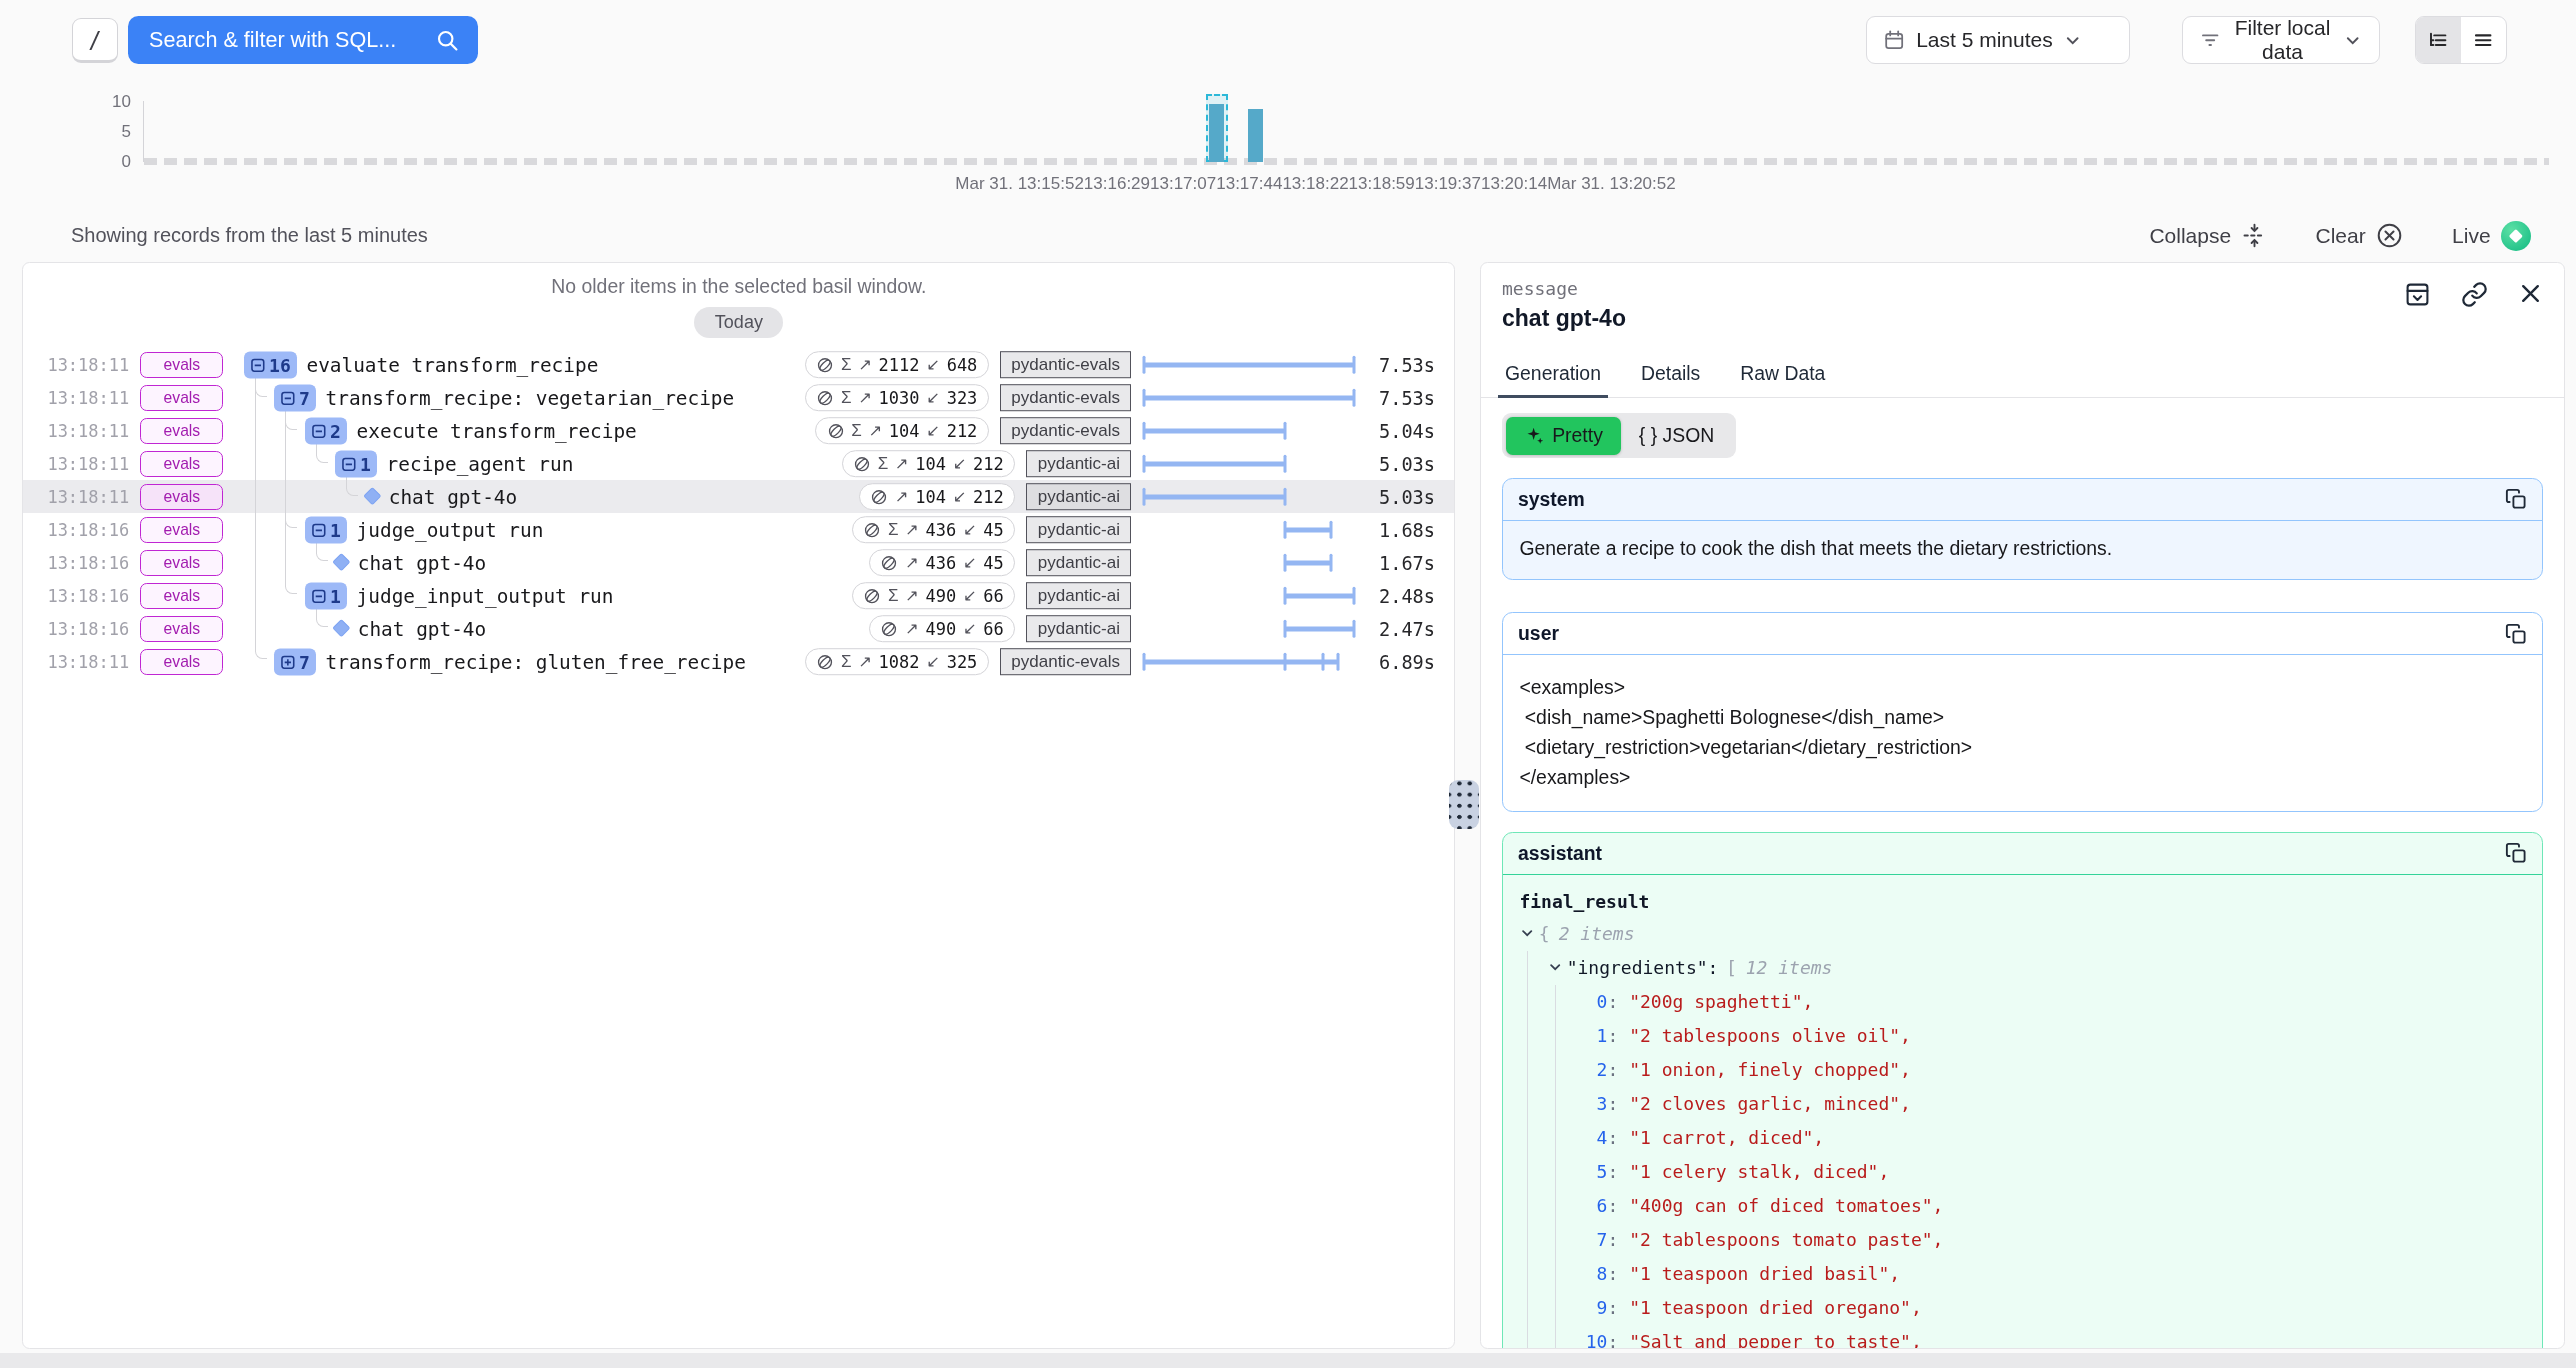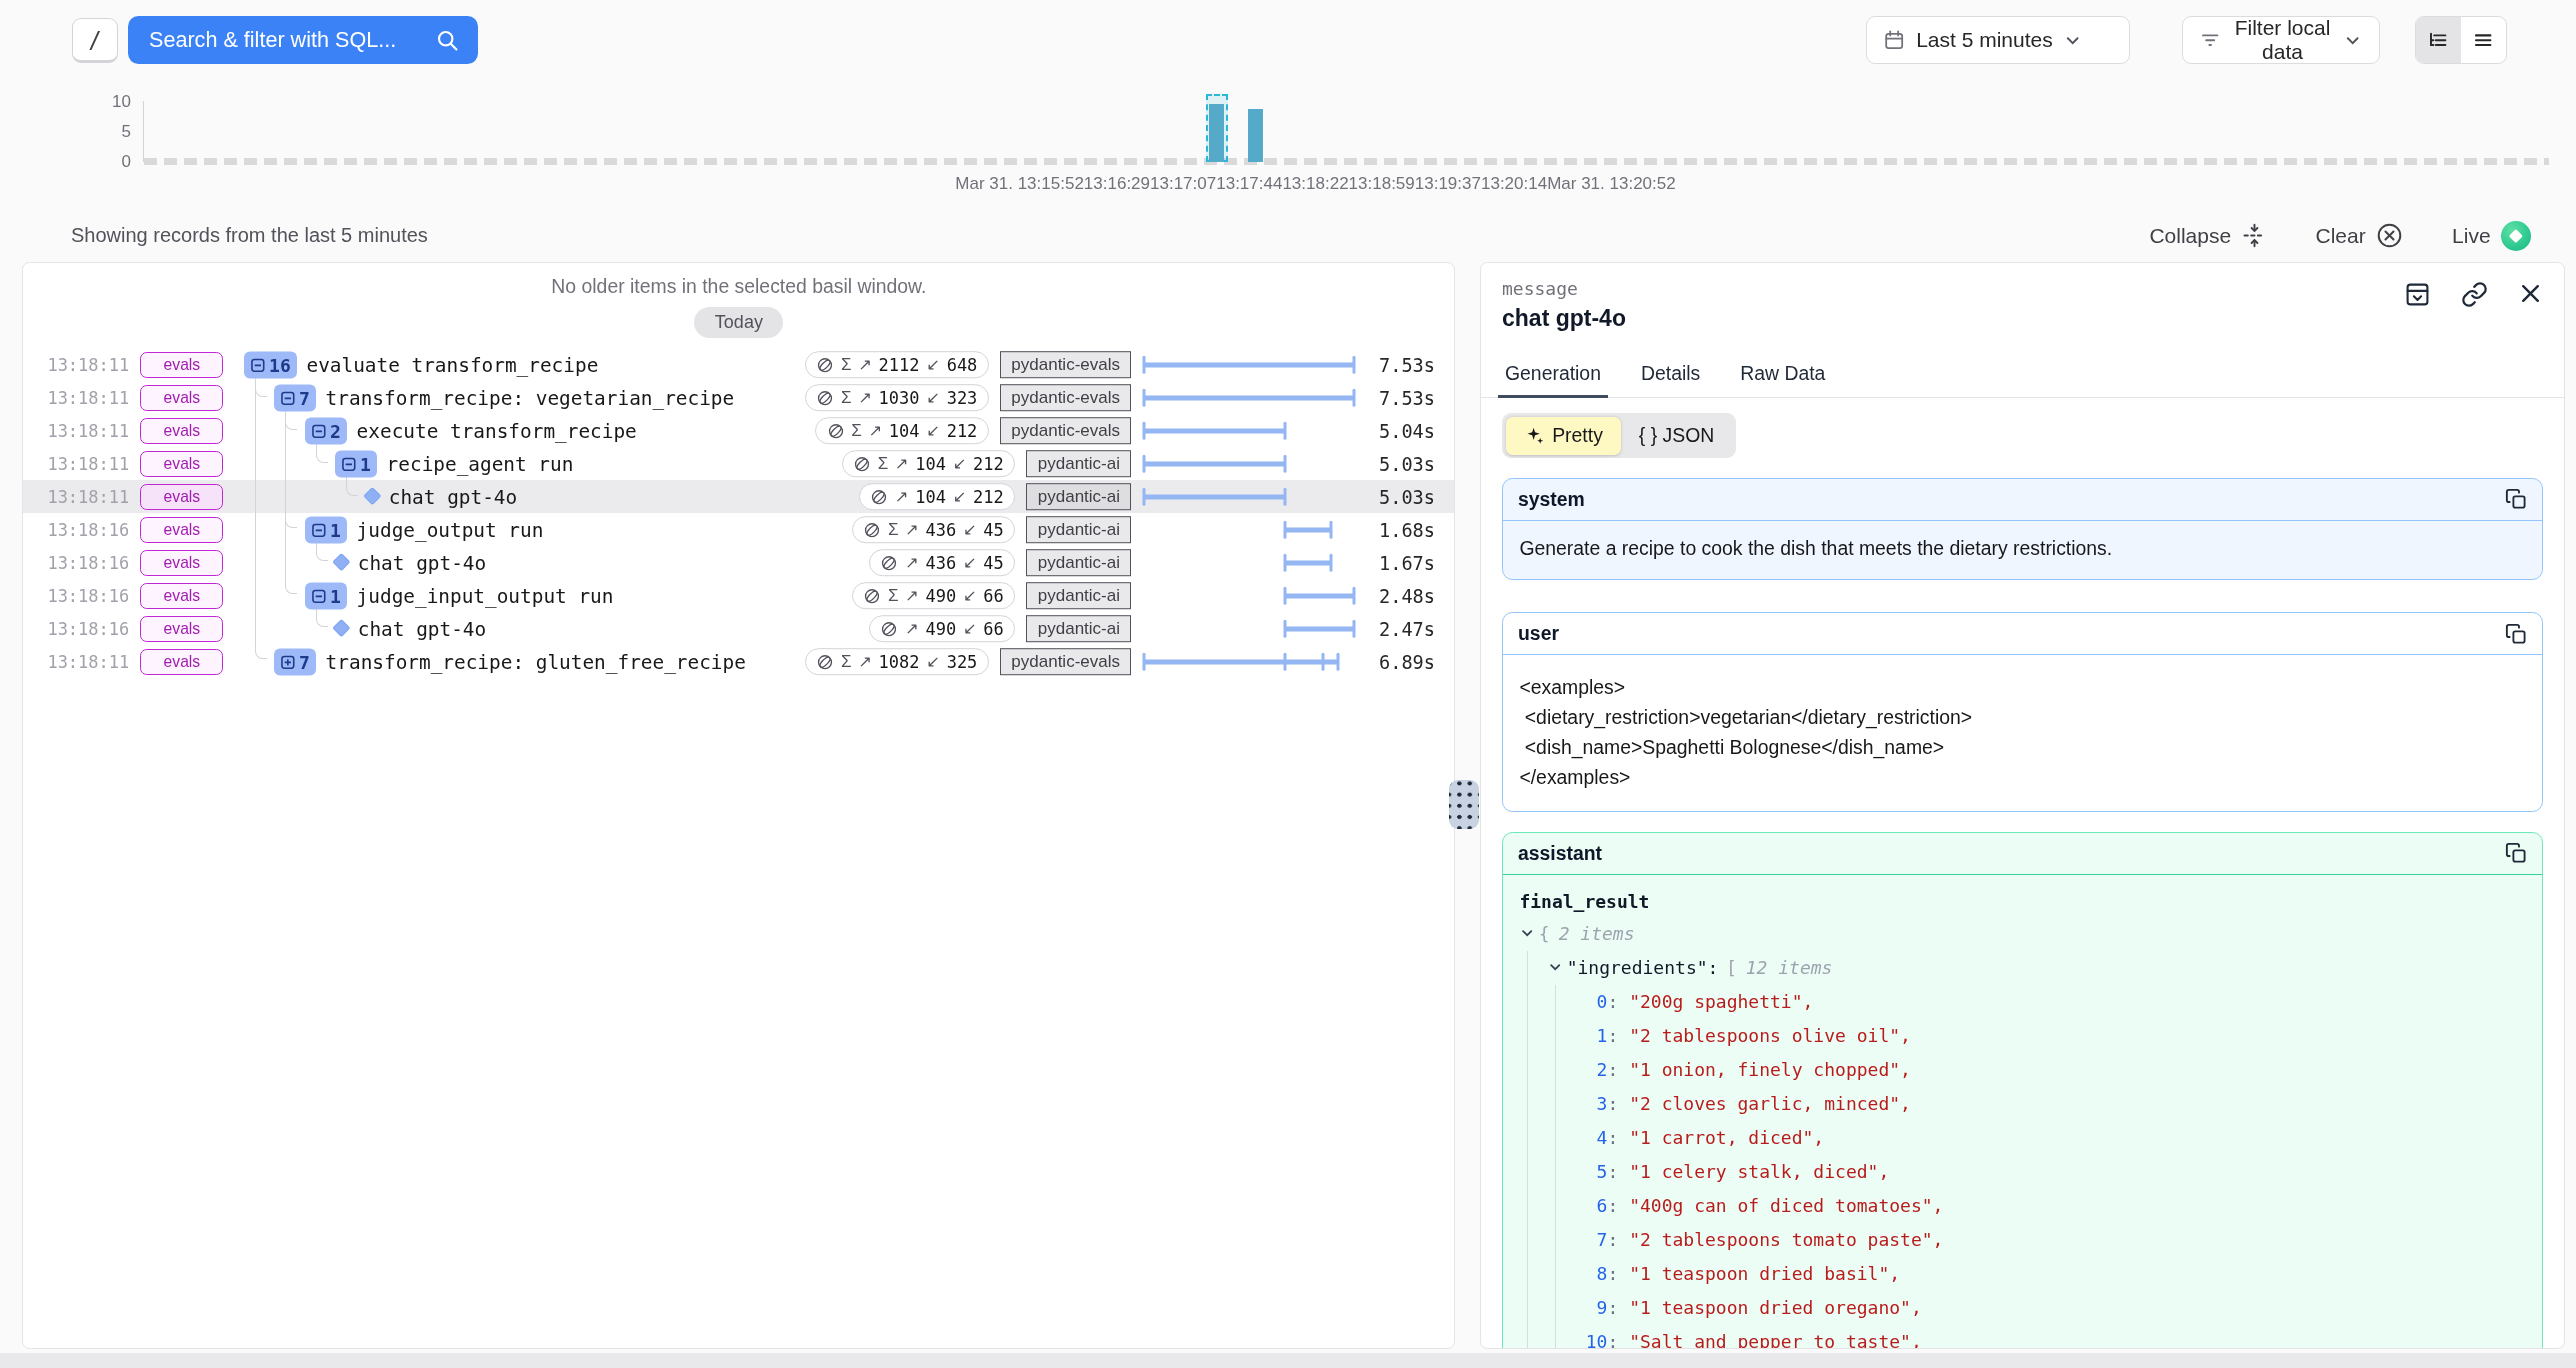--- a/index.html
+++ b/index.html
@@ -97,21 +97,21 @@
   .dp-kind { font-family:"DejaVu Sans Mono",monospace; font-size:18px; color:#71717a; }
   .dp-title { margin-top:6px; font-size:23px; font-weight:600; color:#111827; }
   .dp-icons { position:absolute; right:21px; top:18px; display:flex; gap:30px; color:#1f2937; }
   .dp-icons span { cursor:pointer; display:inline-flex; }
   .dp-tabs { position:relative; margin-top:22.4px; padding:0 21px; border-bottom:1.5px solid #e4e4e7; display:flex; gap:34px; }
   .tab { font-size:19.4px; color:#1f2937; padding:7.5px 3px 12px; cursor:pointer; position:relative; }
   .tab.active::after { content:""; position:absolute; left:-4.5px; right:-4.5px; bottom:-1.5px; height:3px; background:#3f4c5f; }
   .seg-ctl { margin:15px 0 0 21px; display:inline-flex; background:#e8e8ea; border-radius:9px; padding:3.7px; }
   .seg-ctl button { display:flex; align-items:center; gap:7.5px; border:none; background:transparent; font-size:19.4px;
     color:#18181b; padding:7.5px 18px; border-radius:6.7px; cursor:pointer; font-family:"Liberation Sans",sans-serif; }
-  .seg-ctl button.active { background:#fef9c3; box-shadow:0 0.7px 3px rgba(0,0,0,0.18); }
+  .seg-ctl button.active { background:#22c55e; box-shadow:0 0.7px 3px rgba(0,0,0,0.18); }
   .msg-card { margin:19.4px 21px 0; border-radius:10.4px; overflow:hidden; }
   .msg-card .mc-head { display:flex; align-items:center; justify-content:space-between; padding:9px 15px; }
   .mc-role { font-size:19.4px; font-weight:bold; color:#0f172a; }
   .copy-ic { cursor:pointer; color:#1f2937; display:inline-flex; }
   .mc-body { padding:16.4px 16.4px 19.4px; font-size:19.4px; color:#18181b; }
   .card-system { border:1.5px solid #93c5fd; background:#eff6ff; }
   .card-system .mc-head { border-bottom:1.5px solid #93c5fd; }
   .card-user { border:1.5px solid #93c5fd; background:#fff;margin-top:32px; }
   .card-user .mc-head { border-bottom:1.5px solid #93c5fd; }
   .card-assistant { border:1.5px solid #6ee7b7; background:#ecfdf5; margin-bottom:-298px; }
@@ -688,22 +688,22 @@
         <span class="mc-role">user</span>
         <span class="copy-ic">
           <svg width="22.4" height="22.4" viewBox="0 0 24 24" fill="none" stroke="#1f2937" stroke-width="2" stroke-linecap="round" stroke-linejoin="round">
               <rect x="9" y="9" width="12" height="12" rx="2"></rect>
               <path d="M5 15H4a2 2 0 0 1-2-2V4a2 2 0 0 1 2-2h9a2 2 0 0 1 2 2v1"></path>
             </svg>
         </span>
       </div>
       <div class="mc-body">
           <div class="uline">&lt;examples&gt;</div>
+          <div class="uline"> &lt;dish_name&gt;Spaghetti Bolognese&lt;/dish_name&gt;</div>
           <div class="uline"> &lt;dietary_restriction&gt;vegetarian&lt;/dietary_restriction&gt;</div>
-          <div class="uline"> &lt;dish_name&gt;Spaghetti Bolognese&lt;/dish_name&gt;</div>
           <div class="uline">&lt;/examples&gt;</div>
         </div>
     </div>
 
     
     <div class="msg-card card-assistant">
       <div class="mc-head">
         <span class="mc-role">assistant</span>
         <span class="copy-ic">
           <svg width="22.4" height="22.4" viewBox="0 0 24 24" fill="none" stroke="#1f2937" stroke-width="2" stroke-linecap="round" stroke-linejoin="round">

